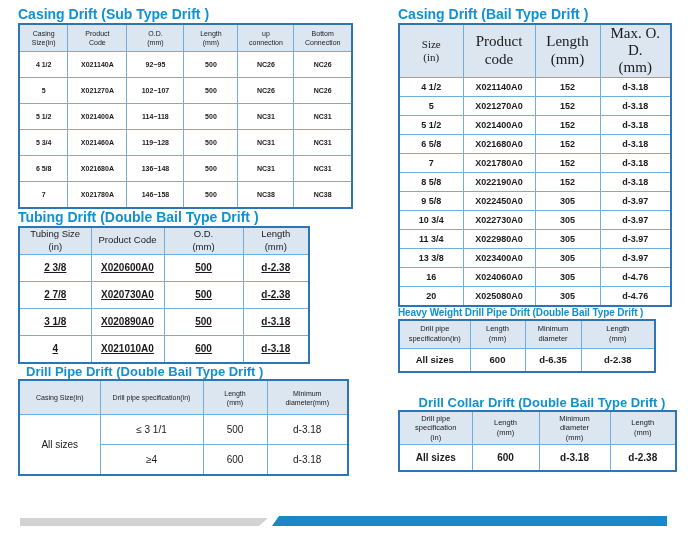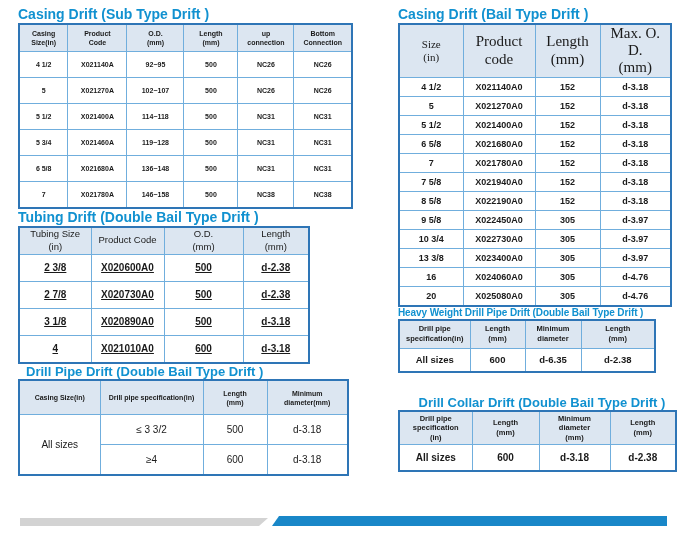--- a/index.html
+++ b/index.html
@@ -15,21 +15,21 @@
   .mt-md{margin-top:12px;padding-left:8px;}
   .mt-sm{margin-top:5px;}
   .mb{margin-bottom:5px;}
   h2.small-title{font-size:10px;letter-spacing:-0.1px;white-space:nowrap;}
   h2.mid-title{font-size:13px;}
 
   table.tbl{border-collapse:collapse;table-layout:fixed;background:#fff;
             border:2px solid #2e75b6;}
   .tbl th,.tbl td{border:1px solid #70aedd;text-align:center;vertical-align:middle;
                   padding:0 1px;white-space:pre-line;overflow:hidden;}
-  .tbl th{background:#dce6f1;font-weight:bold;line-height:1.3;}
+  .tbl th{background:#dce6f1;font-weight:normal;line-height:1.3;}
   .tbl td{background:#ffffff;}
 
   
   .t-sub{width:335px;}
   .t-sub th{height:26px;font-size:7px;}
   .t-sub td{height:25px;font-size:7px;font-weight:bold;}
 
   
   .t-tub{width:290px;}
   .t-tub th{height:26px;font-size:9.5px;font-weight:normal;}
@@ -208,21 +208,21 @@
           <th>Drill pipe specification(in)</th>
           <th>Length
 (mm)</th>
           <th>Minimum
 diameter(mm)</th>
         </tr>
       </thead>
       <tbody>
         <tr>
           <td rowspan="2">All sizes</td>
-          <td>≤ 3 3/2</td>
+          <td>≤ 3 1/1</td>
           <td>500</td>
           <td>d-3.18</td>
         </tr>
         <tr>
           <td>≥4</td>
           <td>600</td>
           <td>d-3.18</td>
         </tr>
       </tbody>
     </table>
@@ -275,40 +275,40 @@
             <td>152</td>
             <td>d-3.18</td>
           </tr>
           <tr>
             <td>7</td>
             <td>X021780A0</td>
             <td>152</td>
             <td>d-3.18</td>
           </tr>
           <tr>
-            <td>7 5/8</td>
-            <td>X021940A0</td>
-            <td>152</td>
-            <td>d-3.18</td>
-          </tr>
-          <tr>
             <td>8 5/8</td>
             <td>X022190A0</td>
             <td>152</td>
             <td>d-3.18</td>
           </tr>
           <tr>
             <td>9 5/8</td>
             <td>X022450A0</td>
             <td>305</td>
             <td>d-3.97</td>
           </tr>
           <tr>
             <td>10 3/4</td>
             <td>X022730A0</td>
+            <td>305</td>
+            <td>d-3.97</td>
+          </tr>
+          <tr>
+            <td>11 3/4</td>
+            <td>X022980A0</td>
             <td>305</td>
             <td>d-3.97</td>
           </tr>
           <tr>
             <td>13 3/8</td>
             <td>X023400A0</td>
             <td>305</td>
             <td>d-3.97</td>
           </tr>
           <tr>

